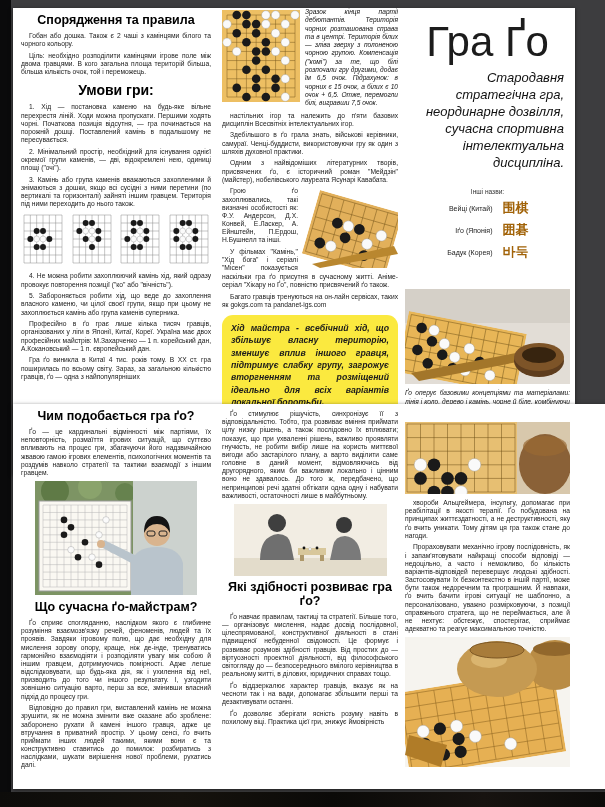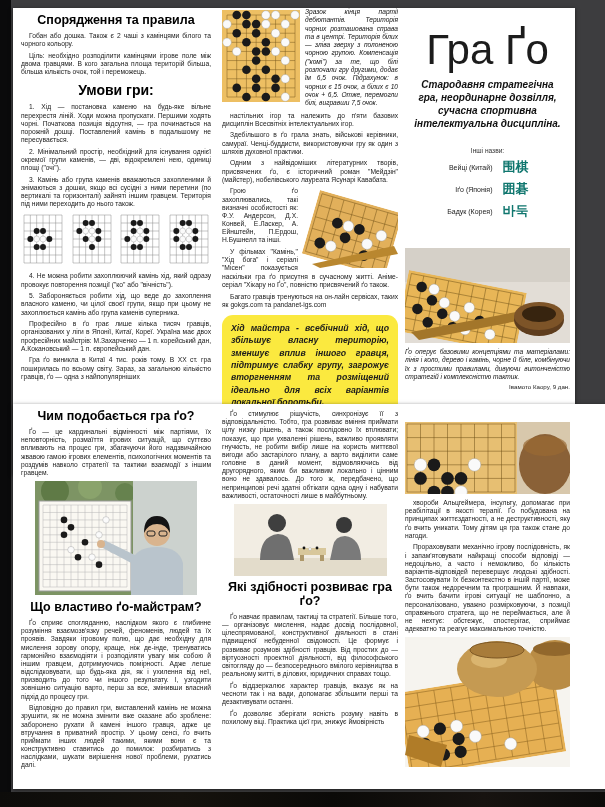--- a/index.html
+++ b/index.html
@@ -14,26 +14,26 @@
   #page1{top:8px;height:467px;}
   #page2{top:404px;height:385px;padding-left:40px;}
   .col{position:absolute;top:0;height:100%;overflow:hidden;}
   .c1{left:8px;width:190px;}
   .c2{left:209px;width:176px;}
   .c3{left:392px;width:165px;}
   p,.body{font-size:6.7px;line-height:1.22;text-align:justify;margin:0 0 3.5px;color:#191919;}
   p{text-indent:8px;}
   .h1{font-weight:bold;font-size:12.5px;text-align:center;margin:5px 0 5px;color:#000;text-indent:0;}
   .h-umovy{font-size:14px;margin-top:6px;}
-  .title{font-size:42px;font-weight:normal;text-align:center;color:#1c1c1c;margin-top:20px;line-height:1.05;}
-  .subtitle{font-style:italic;font-size:10px;line-height:1.3;text-align:center;margin:6px 6px 0;color:#111;font-weight:bold;}
+  .title{font-size:42px;font-weight:normal;text-align:center;color:#1c1c1c;margin-top:12px;line-height:1.05;}
+  .subtitle{font-style:italic;font-size:13px;line-height:1.3;text-align:right;margin:6px 6px 0;color:#111;}
   .names-label{font-size:6.6px;text-align:center;margin-top:17px;color:#333;}
   .name-row{display:flex;align-items:center;justify-content:center;gap:10px;margin-top:4px;}
   .name-label{font-size:7px;width:62px;text-align:right;color:#222;}
-  .name-glyph{font-size:13px;font-weight:bold;width:42px;text-align:left;color:#0f766e;
+  .name-glyph{font-size:13px;font-weight:bold;width:42px;text-align:left;color:#a16207;
               font-family:"DejaVu Sans","DejaVu Serif",sans-serif;}
   .caption{font-style:italic;font-size:6.6px;line-height:1.26;text-align:justify;color:#101010;margin:0;}
   .attribution{font-size:6.2px;text-align:right;margin-top:2px;color:#222;}
   .cap-block{overflow:hidden;margin-bottom:4px;}
   .cap-block svg{float:left;margin:2px 5px 2px 0;}
   .float-goban{float:right;margin:1px 0 2px 4px;}
   .highlight{clear:both;background:#fbe93f;border-radius:11px;padding:7px 9px;margin-top:6px;
              font-style:italic;font-weight:bold;font-size:8.7px;line-height:1.42;
              text-align:justify;color:#1b1b1b;text-indent:0;}
   .diagrams{display:flex;justify-content:space-between;margin:4px 0 6px;}
@@ -389,21 +389,21 @@
           </svg>
         <rect x="4" y="20" width="92" height="90" fill="none" stroke="#9a9a9a" stroke-width="1"></rect>
         <path d="M96 114 l0 -32 q4 -16 26 -16 q22 0 26 16 l0 32 z" fill="#b9c4cc"></path>
         <path d="M100 84 L66 66 l3 -7 L104 76 z" fill="#b9c4cc"></path>
         <circle cx="66" cy="63" r="4" fill="#d9b48e"></circle>
         <circle cx="122" cy="52" r="13" fill="#d9b48e"></circle>
         <path d="M109 52 q0 -17 13 -17 q13 0 13 17 q-4 -9 -13 -9 q-9 0 -13 9 z" fill="#141414"></path>
         <rect x="112" y="50" width="8" height="5" rx="2" fill="none" stroke="#222" stroke-width="1"></rect>
         <rect x="124" y="50" width="8" height="5" rx="2" fill="none" stroke="#222" stroke-width="1"></rect>
       </svg>
-      <div class="h1">Що властиво ґо-майстрам?</div>
+      <div class="h1">Що сучасна ґо-майстрам?</div>
       <p>Ґо сприяє спогляданню, наслідком якого є глибинне розуміння взаємозв'язку речей, феноменів, людей та їх проявів. Завдяки ігровому полю, що дає необхідну для мислення зорову опору, краще, ніж де-інде, тренуватись гармонійно взаємодіяти і розподіляти увагу між собою й іншим гравцем, дотримуючись помірності. Адже легше відслідковувати, що будь-яка дія, як і ухилення від неї, призводить до того чи іншого результату. І, узгодити зовнішню ситуацію варто, перш за все, змінивши власний підхід до процесу гри.</p>
       <p>Відповідно до правил гри, виставлений камінь не можна зрушити, як не можна змінити вже сказане або зроблене: заборонено рухати й камені іншого гравця, адже це втручання в приватний простір. У цьому сенсі, ґо вчить приймати інших людей такими, якими вони є та конструктивно ставитись до помилок: розбиратись з наслідками, шукати вирішення нової проблеми, рухатись далі.</p>
     </div>
 
     <div class="col c2">
       <p style="margin-top:6px">Ґо стимулює рішучість, синхронізує її з відповідальністю. Тобто, гра розвиває вміння приймати цілу низку рішень, а також послідовно їх втілювати; показує, що при ухваленні рішень, важливо проявляти гнучкість, не робити вибір лише на користь миттєвої вигоди або застарілого плану, а варто виділити саме головне в даний момент, відмовляючись від другорядного, яким би важливим локально і цінним воно не здавалось. До того ж, передбачено, що непринципові речі здатні обтікати одна одну і набувати важливості, остаточності лише в майбутньому.</p>
       <svg class="photo" width="153" height="72">
         <rect width="153" height="72" fill="#f2ede3"></rect>
         <rect y="54" width="153" height="18" fill="#e3dccb"></rect>
         <circle cx="43" cy="19" r="9" fill="#3f3f3f"></circle>

